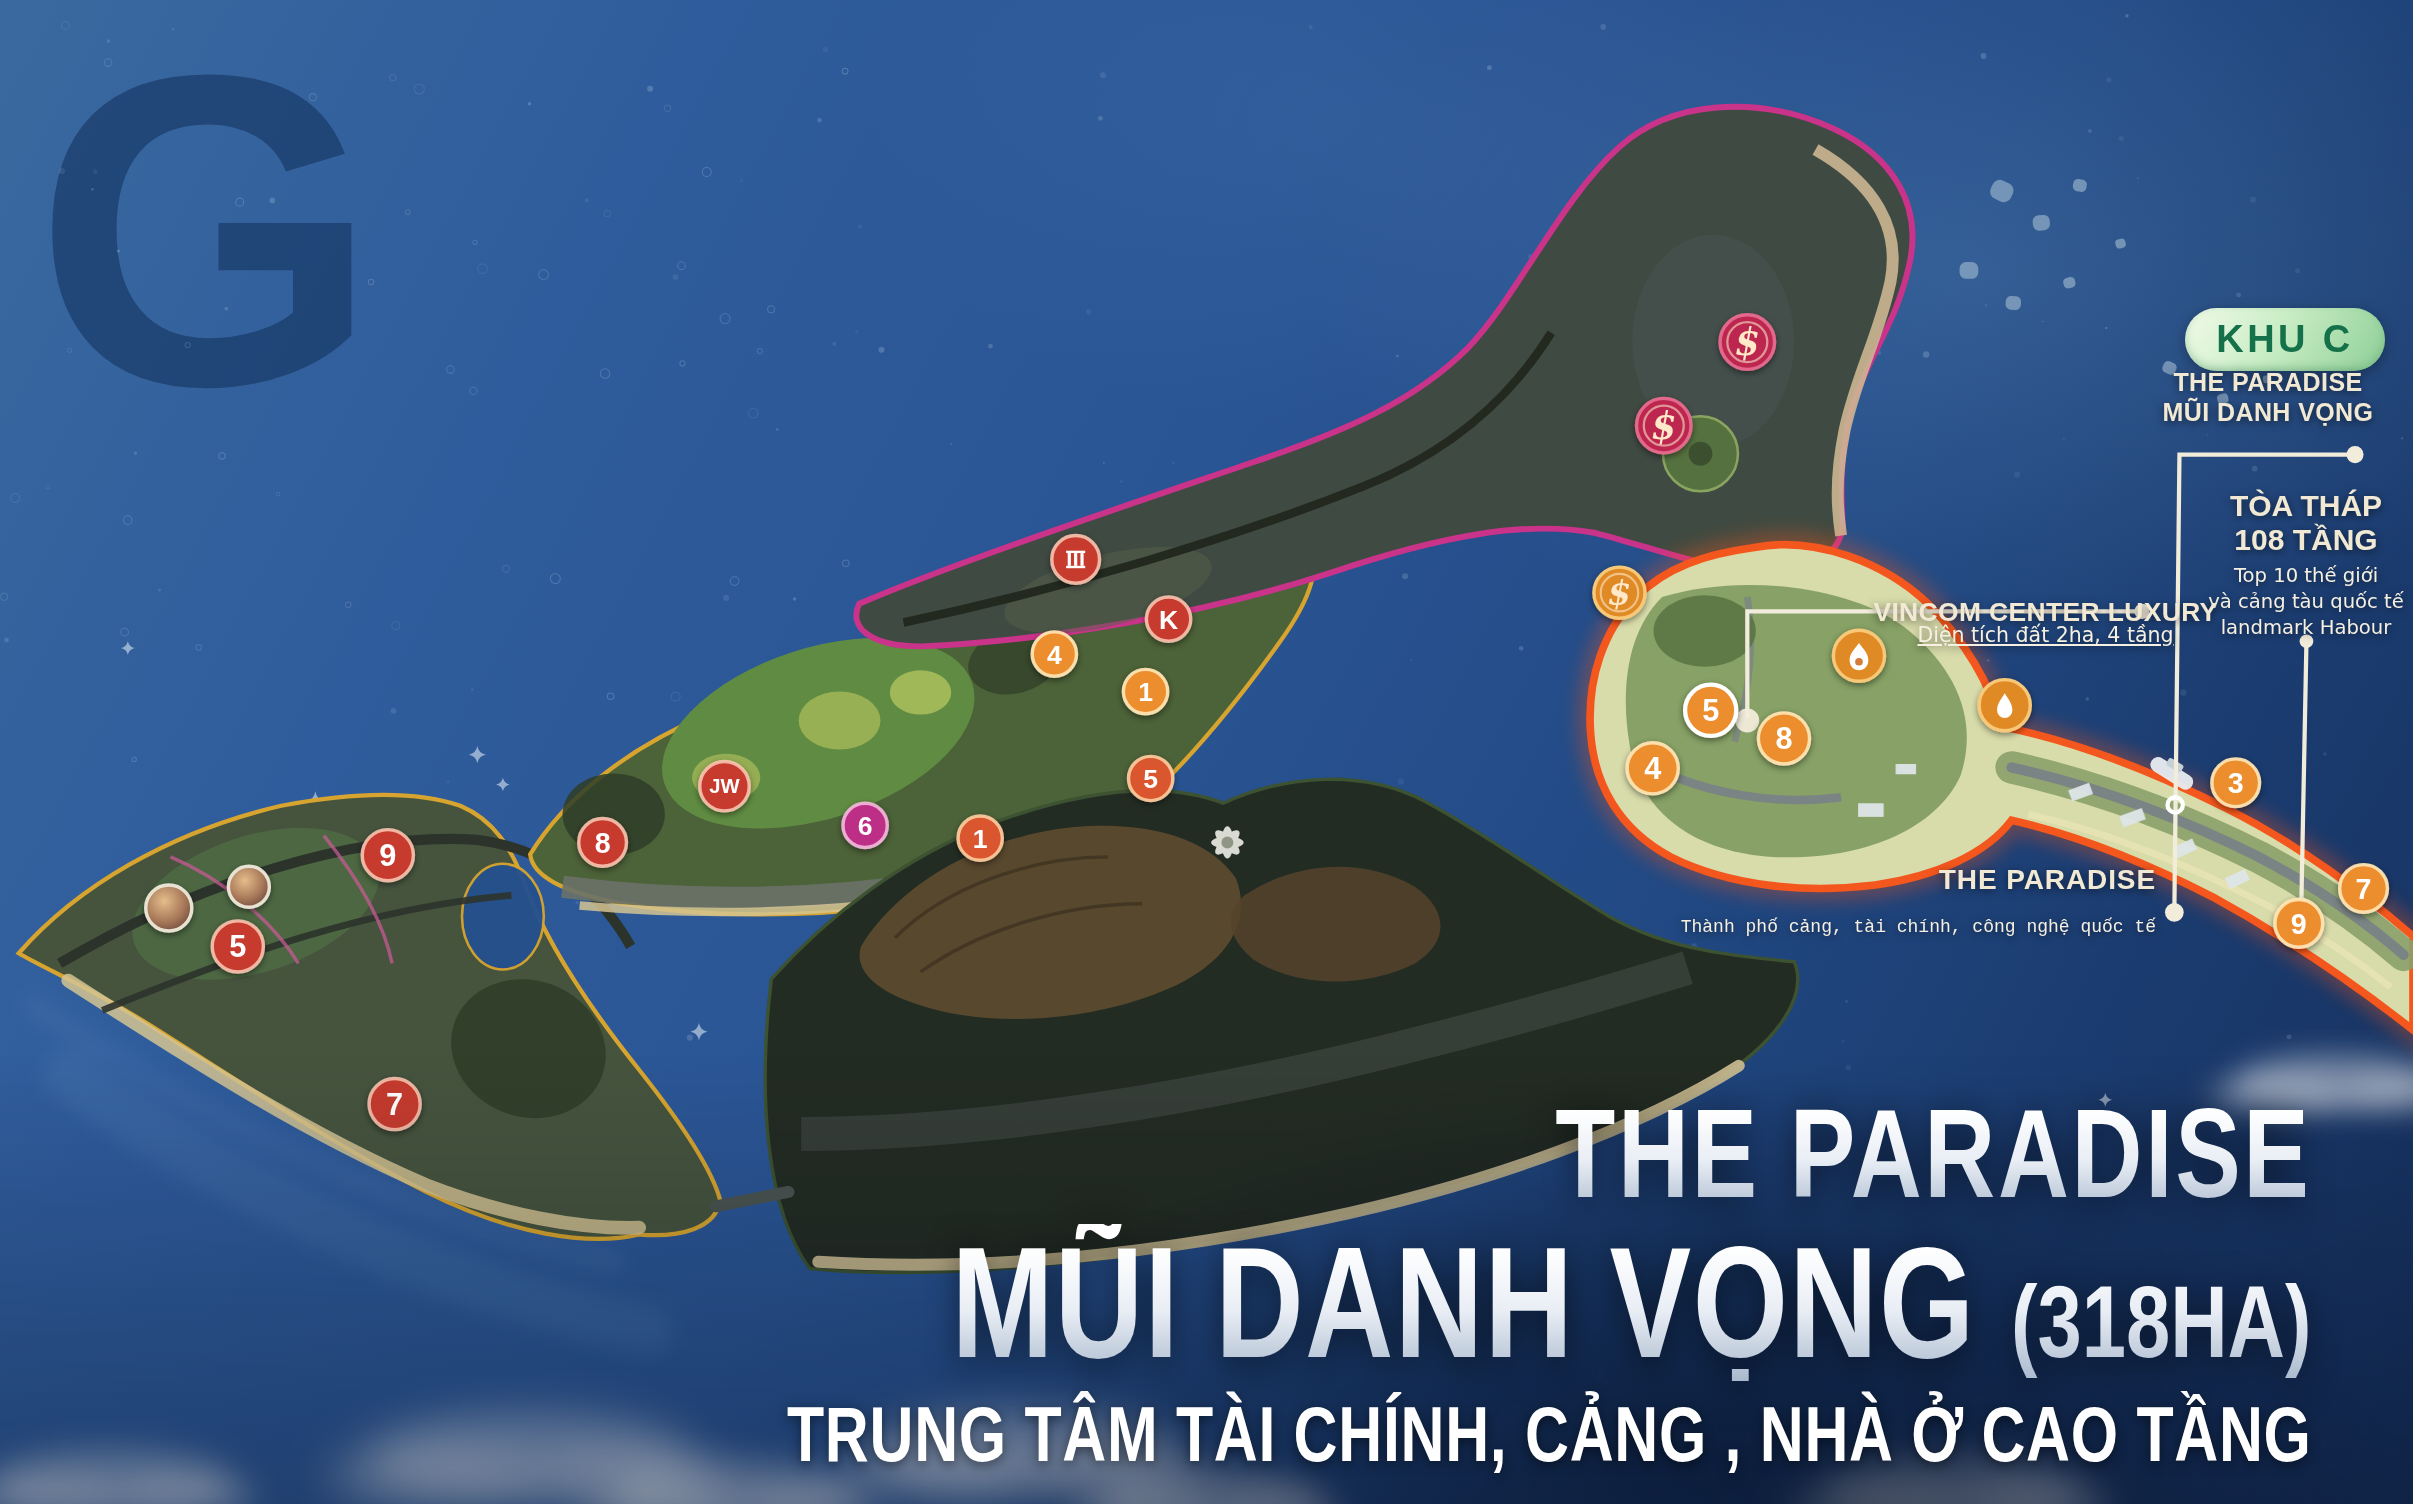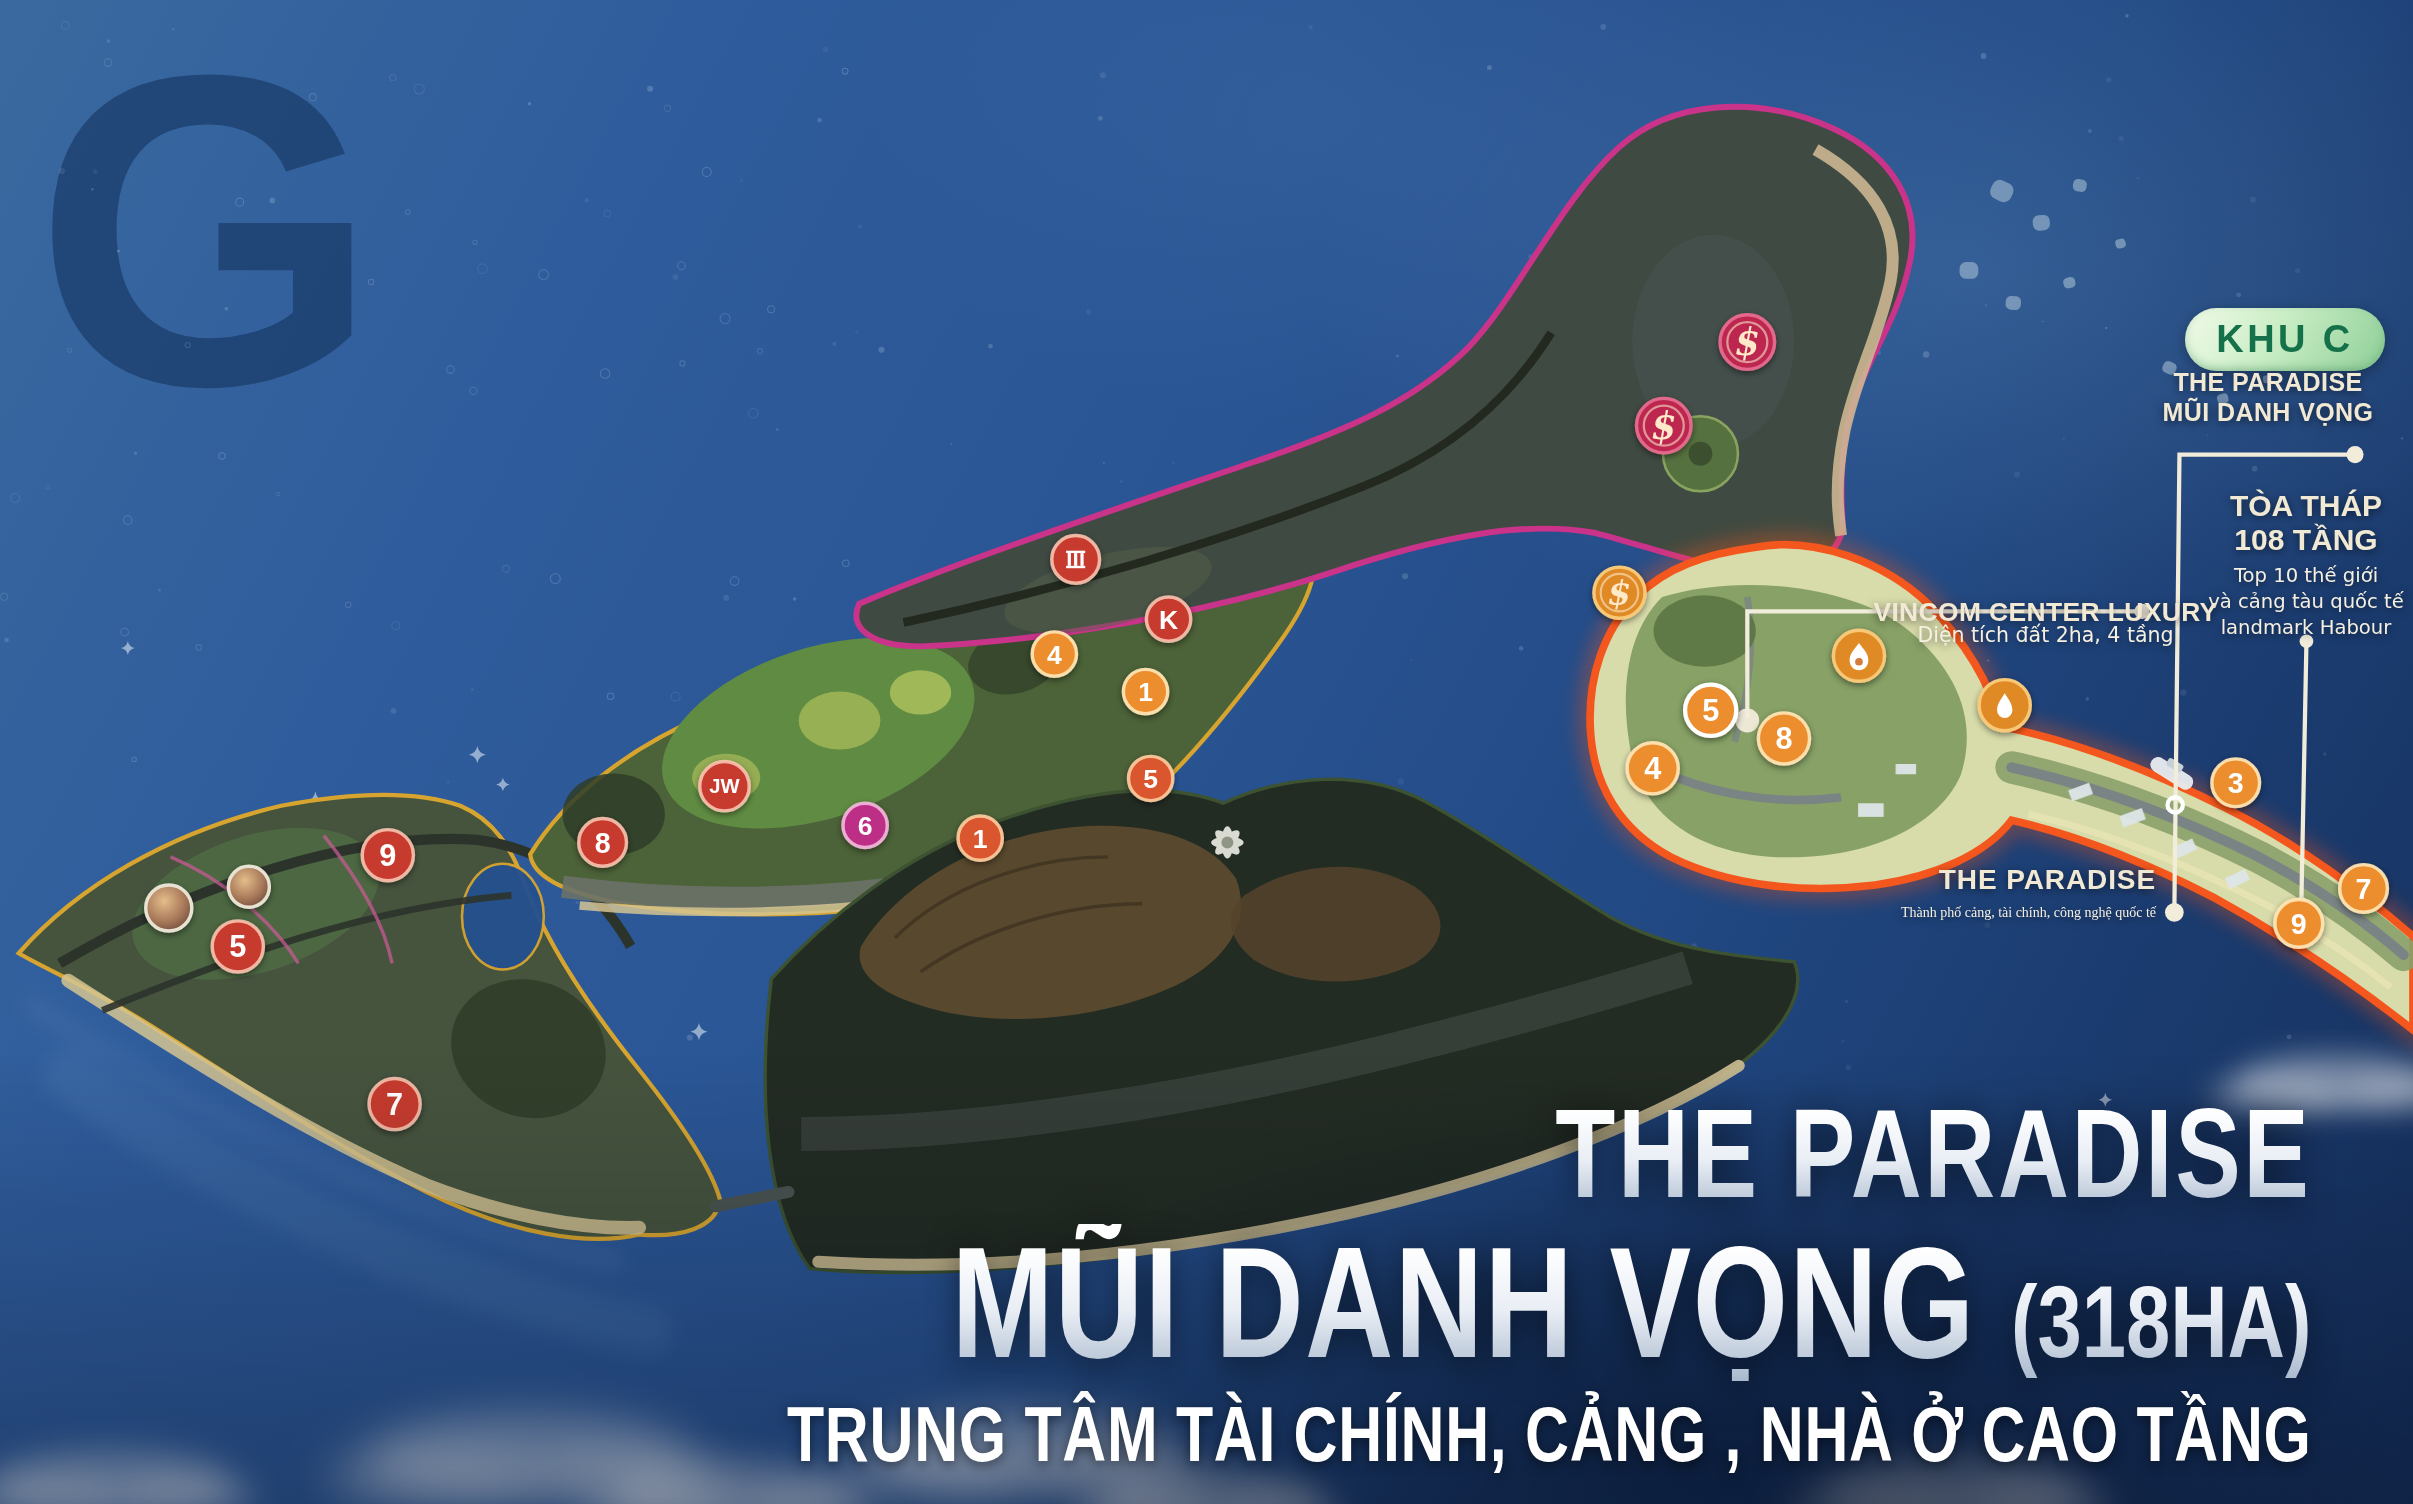--- a/index.html
+++ b/index.html
@@ -17,24 +17,24 @@
   #zone-badge{position:absolute;left:2185px;top:288px;width:200px;height:63px;border-radius:38px;
     background:linear-gradient(120deg,#f2fbe9 0%,#c9edc5 45%,#8fcf98 100%);
     display:flex;align-items:center;justify-content:center;
     font-weight:900;font-size:38px;letter-spacing:3.4px;color:#15714a;
     box-shadow:0 3.4px 13.6px rgba(0,0,0,.3), inset 0 -3.4px 8.5px rgba(90,160,110,.45);margin-top:20px;}
   #zone-sub{left:2106px;top:368px;width:324px;text-align:center;font-weight:800;font-size:25px;line-height:1.18;letter-spacing:0.4px;}
   #tower-block{left:2178px;top:489px;width:256px;text-align:center;}
   .tower-title{font-weight:800;font-size:30px;line-height:1.12;}
   .tower-desc{font-family:"DejaVu Sans",sans-serif;font-size:19.6px;line-height:1.32;margin-top:6.8px;color:#f5f0e2;font-weight:400;}
   #vincom-title{left:1858px;top:569px;width:375px;text-align:center;font-weight:800;font-size:26.4px;letter-spacing:0.4px;margin-top:28px;}
-  #vincom-desc{left:1858px;top:623px;width:375px;text-align:center;font-family:"DejaVu Sans",sans-serif;font-size:20.5px;color:#f5f0e2;}
+  #vincom-desc{left:1858px;top:623px;width:375px;text-align:center;font-family:"DejaVu Sans",sans-serif;font-size:20.5px;color:#f5f0e2;text-decoration:underline;}
   #paradise-label{right:257px;top:864px;text-align:right;}
   #paradise-label .t{font-weight:800;font-size:28px;letter-spacing:0.9px;}
-  #paradise-label .d{font-family:Liberation Serif, serif;font-size:14px;margin-top:9px;color:#f5f0e2;}
+  #paradise-label .d{font-family:Liberation Mono, monospace;font-size:18px;margin-top:21px;color:#f5f0e2;}
   #main-title{position:absolute;right:101px;bottom:29px;text-align:right;
     transform:scaleX(.78);transform-origin:100% 100%;}
   .mt-grad{background:linear-gradient(180deg,#ffffff 15%,#e9eef5 55%,#a9b9cd 100%);
     -webkit-background-clip:text;background-clip:text;color:transparent;
     filter:drop-shadow(0 6.8px 19px rgba(0,0,0,.55));}
   #mt1{font-weight:900;font-size:126px;line-height:1;letter-spacing:3.4px;}
   #mt2{font-weight:900;font-size:157px;line-height:1;letter-spacing:1.7px;margin-top:6.8px;white-space:nowrap;}
   #mt2 .area{font-size:102px;letter-spacing:0;}
   #mt3{font-weight:800;font-size:78px;line-height:1.05;margin-top:13.6px;color:#ffffff;letter-spacing:0.9px;
     text-shadow:0 3.4px 13.6px rgba(0,0,0,.5);}

